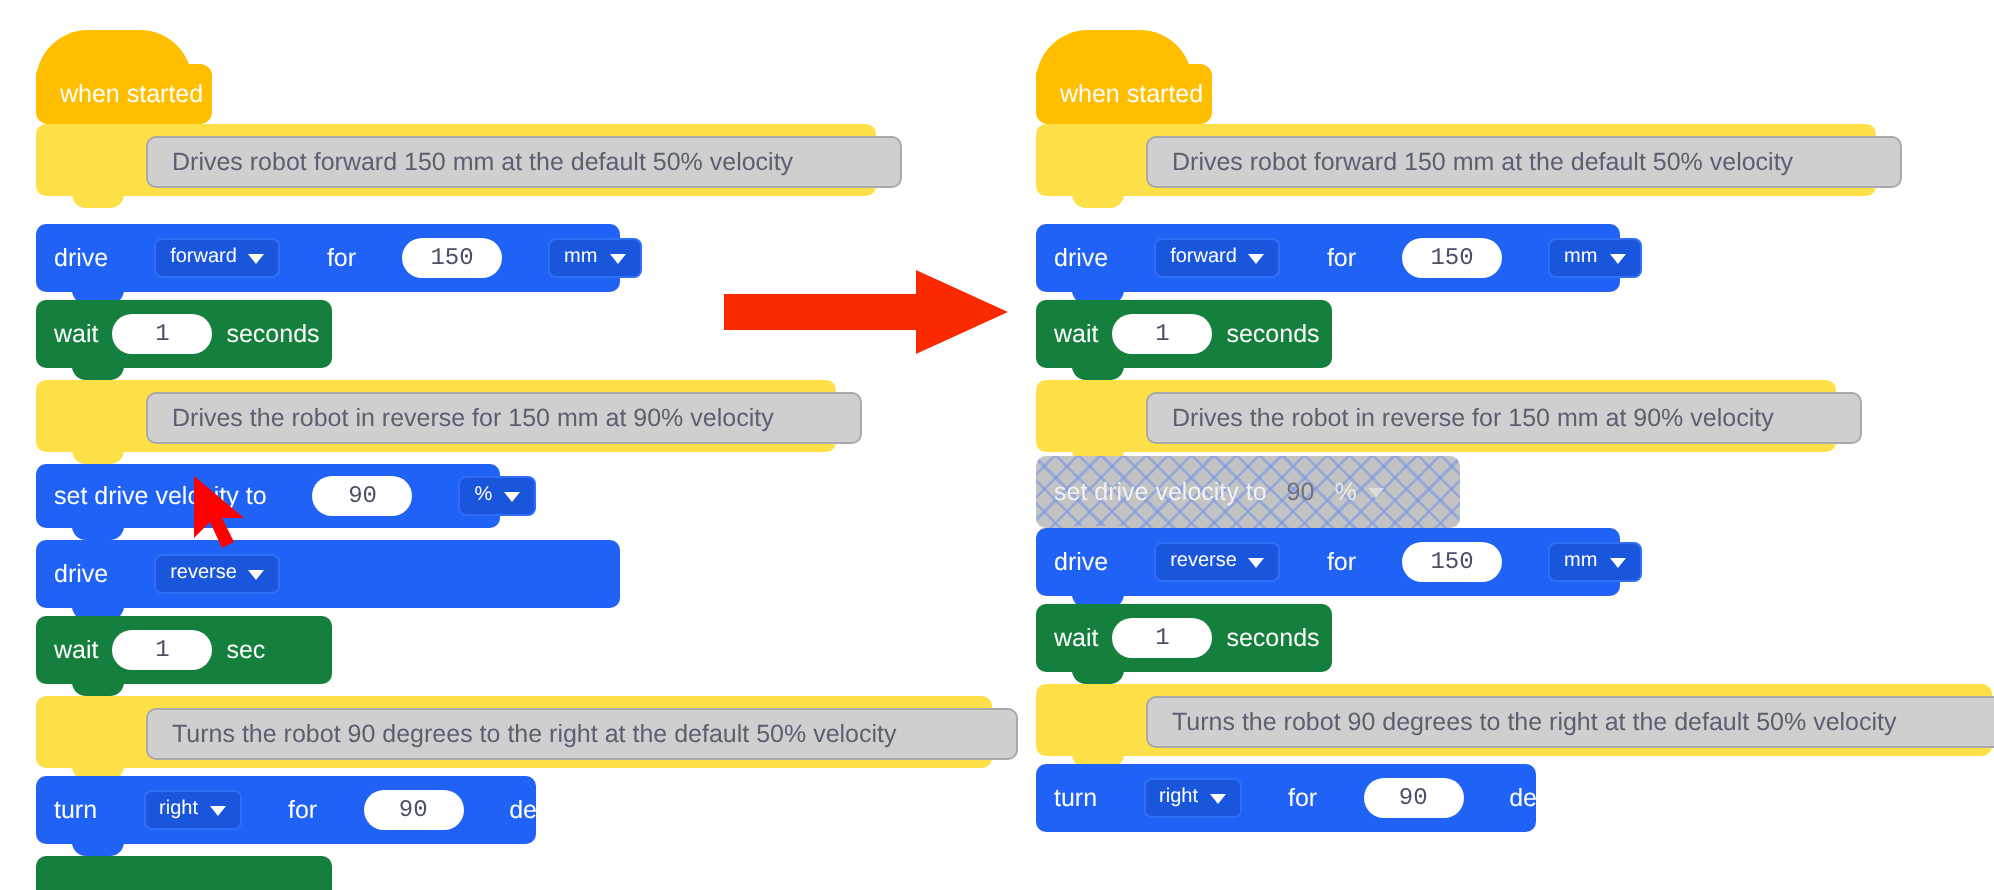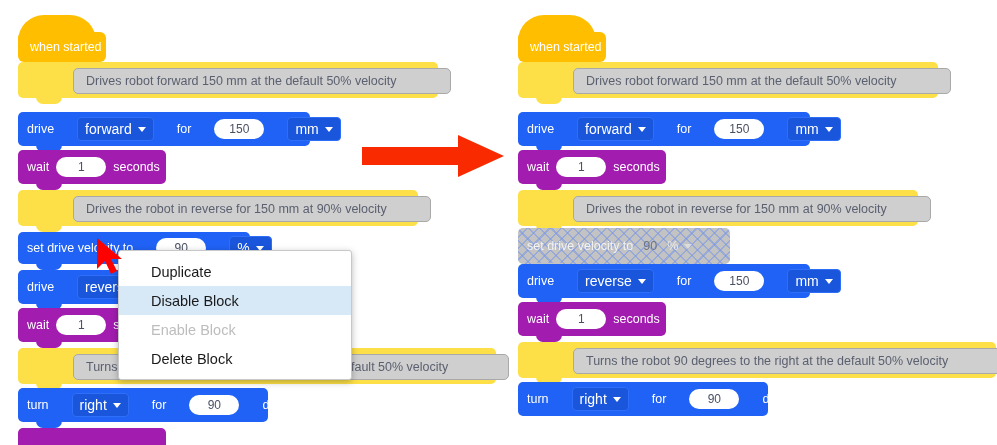--- a/index.html
+++ b/index.html
@@ -30,37 +30,37 @@
     display:flex;align-items:flex-end;padding:0 0 9px 12px;
   }
   .hat .hat-dome{
     position:absolute;left:0;top:-17px;width:78px;height:26px;
     background:#FFBF00;border-radius:34px 34px 0 0;
   }
 
   
   .b-blue{background:#2062f5;border-radius:5px;display:flex;align-items:center;padding:0 9px;gap:23px;}
   
-  .b-orange{background:#a21caf;border-radius:5px;display:flex;align-items:center;padding:0 9px;gap:7px;text-align:right;}
+  .b-orange{background:#15803d;border-radius:5px;display:flex;align-items:center;padding:0 9px;gap:7px;text-align:right;}
   
   .b-gray{background:#fde047;border-radius:5px;}
 
   .lbl{color:#ffffff;font-size:12.5px;white-space:nowrap;line-height:1;}
 
   .dd{
     background:#1a56db;border:1px solid #2f6ef7;border-radius:4px;
-    color:#ffffff;font-size:14px;padding:4px 7px;
+    color:#ffffff;font-size:10px;padding:4px 7px;
     display:flex;align-items:center;gap:6px;white-space:nowrap;line-height:1;
   }
   .caret{width:0;height:0;border-left:4.5px solid transparent;border-right:4.5px solid transparent;border-top:5px solid #ffffff;display:inline-block;}
 
   .oval{
     background:#ffffff;border-radius:11px;min-width:34px;height:20px;
     display:flex;align-items:center;justify-content:center;
-    color:#4b5066;font-size:12px;padding:0 8px;line-height:1;
+    color:#4b5066;font-size:12px;padding:0 8px;line-height:1;font-family:Liberation Mono, monospace;
   }
   .play{width:0;height:0;border-top:6px solid transparent;border-bottom:6px solid transparent;border-left:10px solid #ffffff;}
 
   
   .cmt-field{
     position:absolute;left:55px;top:6px;height:24px;
     background:#CFCFCF;border:1px solid #A9A9A9;border-radius:5px;
     display:flex;align-items:center;padding:0 12px;
     color:#5b6070;font-size:12.5px;white-space:nowrap;
   }
@@ -181,27 +181,20 @@
         <i class="caret"></i>
       </span>
       <span class="lbl">for</span>
       <span class="oval">90</span>
       <span class="lbl">degrees</span>
       <i class="play" style="margin-left:4px;"></i>
     </div>
 
     <div class="blk b-orange" style="left:18px;top:428px;width:148px;height:24px;"></div>
 
-    <div class="ctx">
-      <div class="ctx-item">Duplicate</div>
-      <div class="ctx-item sel">Disable Block</div>
-      <div class="ctx-item dis">Enable Block</div>
-      <div class="ctx-item">Delete Block</div>
-
-    </div>
 
     <svg class="cursor" viewBox="0 0 34 40">
       <path d="M5 2 L5 33 L13 25 L19 38 L25 35 L19 23 L30 23 Z" fill="#FF0000"></path>
     </svg>
   </div>
 
   <div class="arrow-wrap">
     <svg width="150" height="46" viewBox="0 0 150 46">
       <path d="M4 14 L100 14 L100 2 L146 23 L100 44 L100 32 L4 32 Z" fill="#FA2A00"></path>
     </svg>

